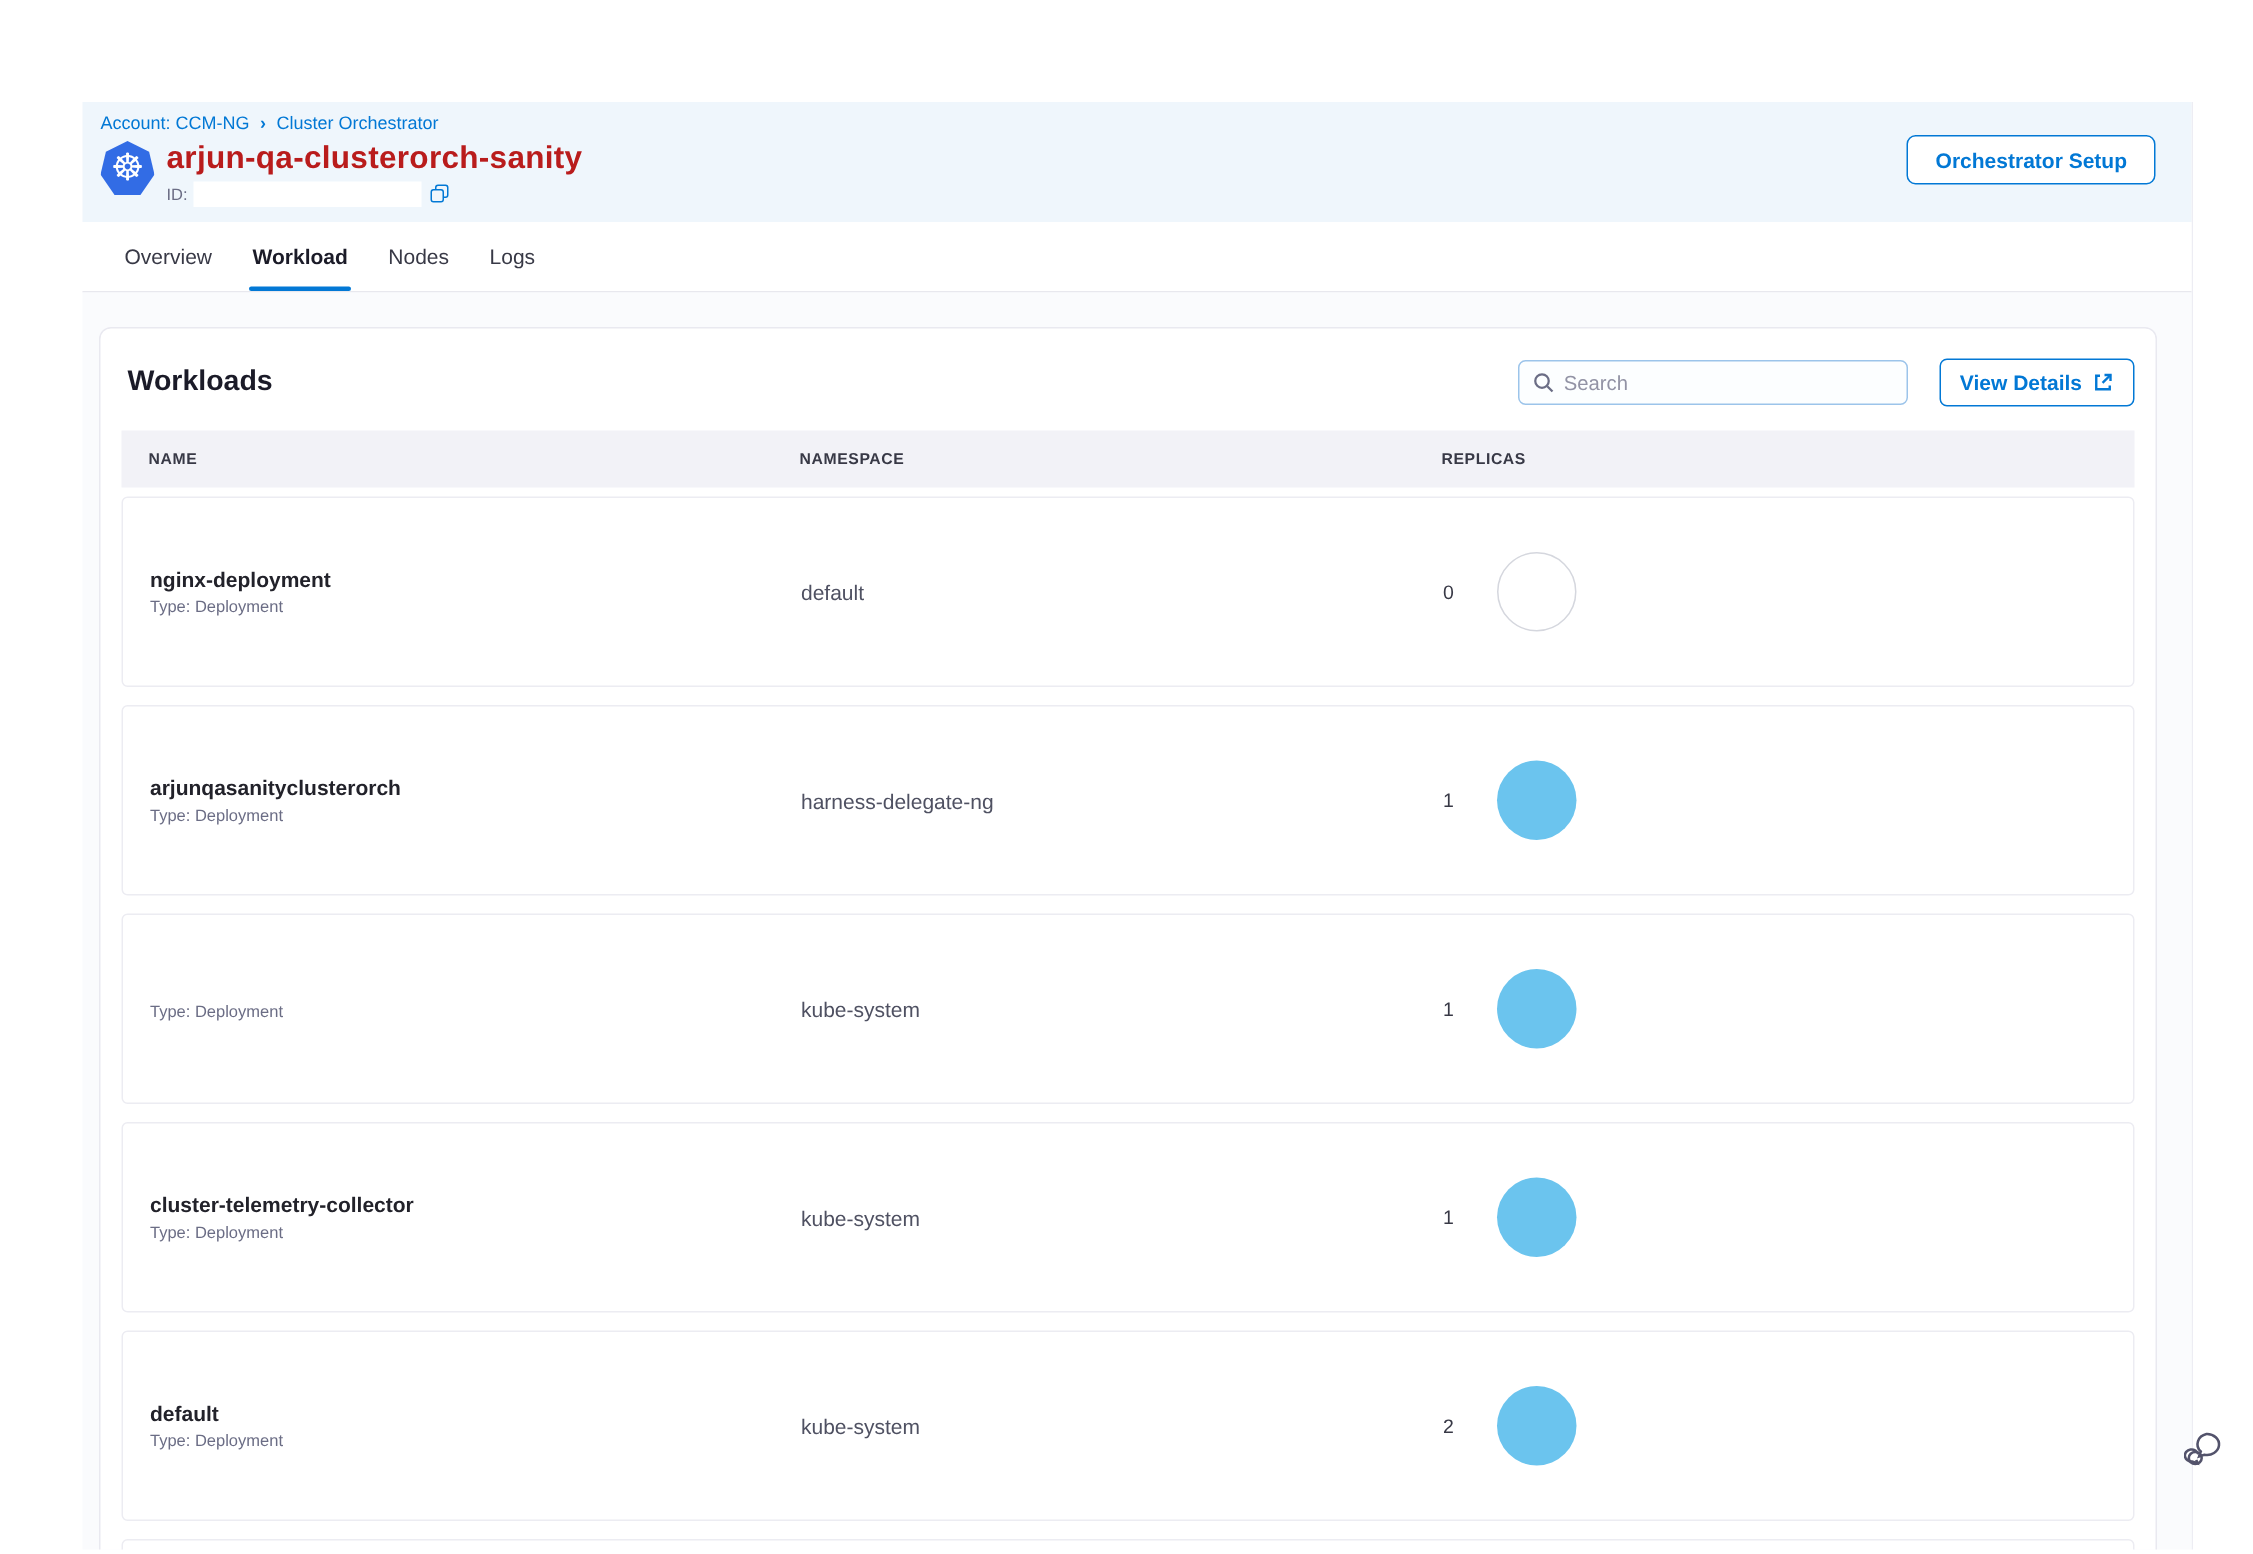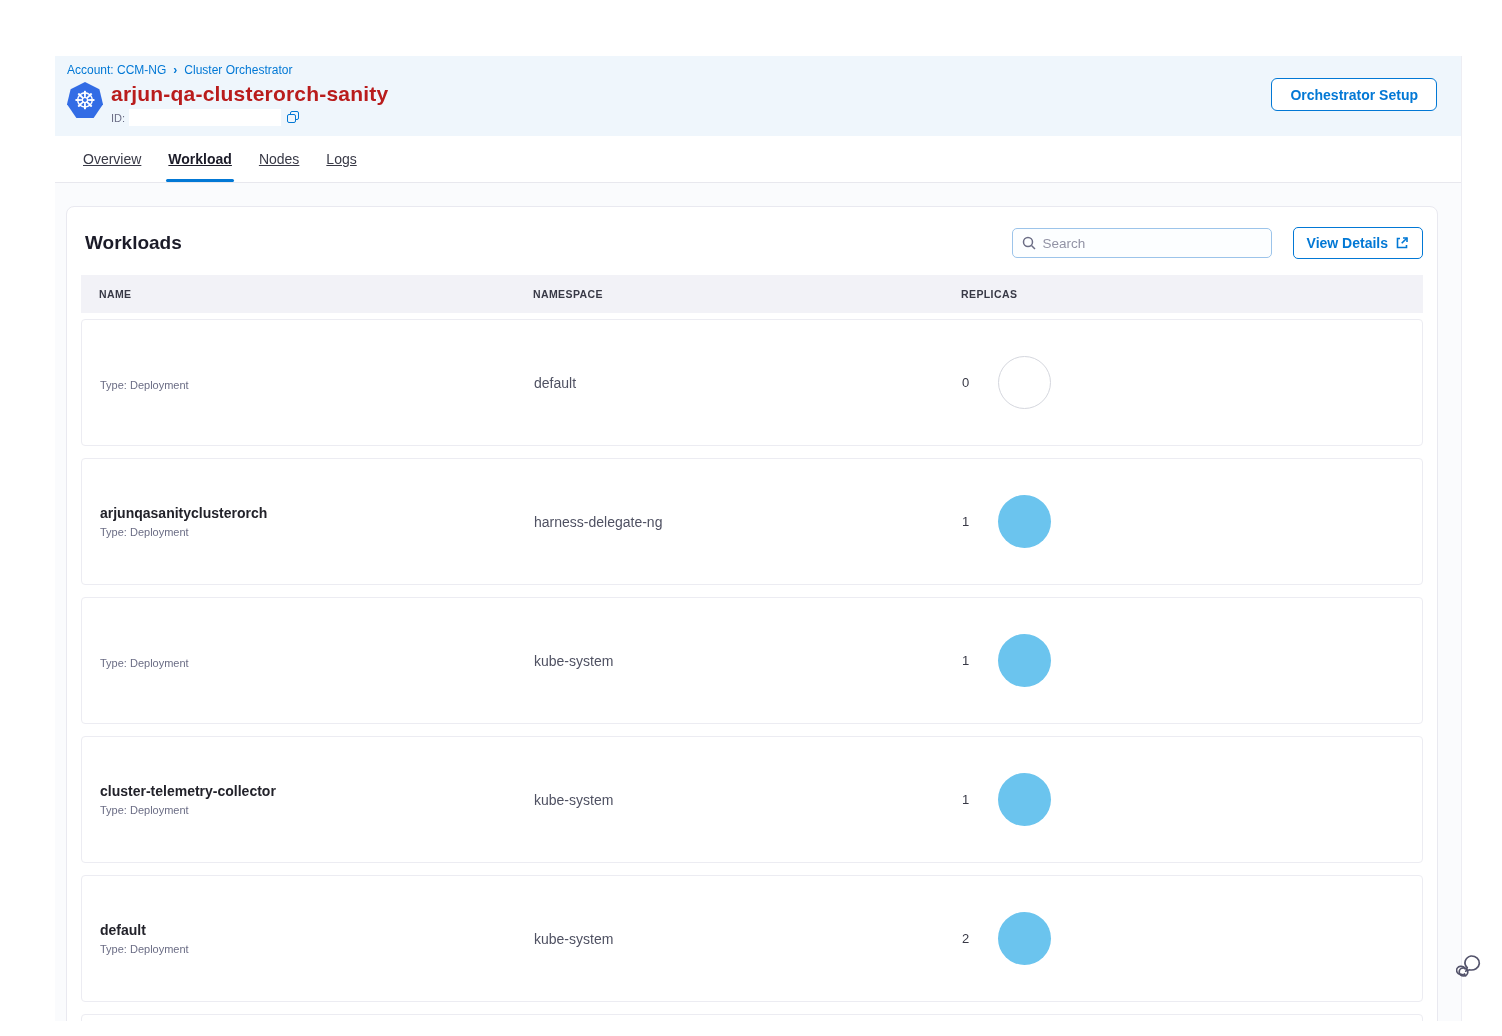--- a/index.html
+++ b/index.html
@@ -3,21 +3,21 @@
 <meta charset="utf-8">
 <style>
   :root{
     --accent:#0278D5;
     --k8s:#326CE5;
     --replica-filled:#6BC4EE;
   }
   *{box-sizing:border-box;margin:0;padding:0;}
   html,body{width:1502px;height:1036px;background:#ffffff;overflow:hidden;
     font-family:"Liberation Sans", sans-serif;color:#22222A;}
-  .app{position:absolute;left:55px;top:56px;width:1407px;height:965px;
+  .app{position:absolute;left:55px;top:68px;width:1407px;height:965px;
     border-right:1px solid #EDEDF3;}
   
   .banner{height:80px;background:#EFF6FC;padding:7px 12px 0 12px;position:relative;}
   .breadcrumb{font-size:12px;color:var(--accent);display:flex;align-items:center;gap:7px;}
   .breadcrumb .crumb{cursor:pointer;}
   .breadcrumb .sep{font-size:12px;color:var(--accent);font-weight:bold;}
   .title-row{display:flex;align-items:flex-start;margin-top:5px;}
   .k8s-icon{width:36px;height:36px;background:var(--k8s);color:#fff;
     clip-path:polygon(50% 0%,90% 20%,100% 62%,74% 100%,26% 100%,0% 62%,10% 20%);
     display:flex;align-items:center;justify-content:center;font-size:25px;line-height:1;
@@ -29,21 +29,21 @@
   .id-redacted{width:152px;height:17px;background:#ffffff;display:inline-block;}
   .copy-icon{width:14px;height:14px;position:relative;display:inline-block;cursor:pointer;margin-left:2px;}
   .copy-icon .back{position:absolute;left:3px;top:0;width:9px;height:9px;border:1.5px solid var(--accent);border-radius:2px;}
   .copy-icon .front{position:absolute;left:0;top:3px;width:9px;height:9px;border:1.5px solid var(--accent);border-radius:2px;background:#EFF6FC;}
   .setup-btn{position:absolute;right:24px;top:22px;height:33px;padding:0 18px;
     background:#fff;border:1.5px solid var(--accent);border-radius:6px;color:var(--accent);
     font-size:14px;font-weight:bold;cursor:pointer;font-family:Liberation Sans, sans-serif;}
   
   .tabs{height:47px;background:#fff;border-bottom:1px solid #E8E8EE;
     display:flex;align-items:stretch;padding-left:28px;gap:27px;}
-  .tab{position:relative;display:flex;align-items:center;font-size:14px;color:#383946;cursor:pointer;text-decoration:underline;}
+  .tab{position:relative;display:flex;align-items:center;font-size:14px;color:#383946;cursor:pointer;}
   .tab.active{font-weight:bold;color:#1B1B28;}
   .tab.active::after{content:"";position:absolute;left:-2px;right:-2px;bottom:0;height:3px;
     background:var(--accent);border-radius:2px;}
   
   .content{position:relative;height:838px;background:#FAFBFD;overflow:hidden;}
   .card{position:absolute;left:11px;top:23px;width:1372px;height:1100px;background:#fff;
     border:1px solid #E9E9F0;border-radius:8px;padding:20px 14px 0 14px;}
   .card-header{display:flex;align-items:center;justify-content:space-between;height:32px;}
   .card-title{font-size:19px;font-weight:bold;color:#1B1B28;margin-left:4px;}
   .card-actions{display:flex;align-items:center;gap:21px;}
@@ -143,20 +143,21 @@
 
       <div class="thead">
         <div class="th">NAME</div>
         <div class="th">NAMESPACE</div>
         <div class="th">REPLICAS</div>
       </div>
 
       <div class="rows">
           <div class="row-card">
           <div>
+            <div class="row-name">nginx-deployment</div>
             <div class="row-type">Type: Deployment</div>
           </div>
           <div class="row-ns">default</div>
           <div class="replicas-cell">
             <span class="replica-count">0</span>
             <span class="replica-circle empty"></span>
           </div>
         </div>
           <div class="row-card">
           <div>

